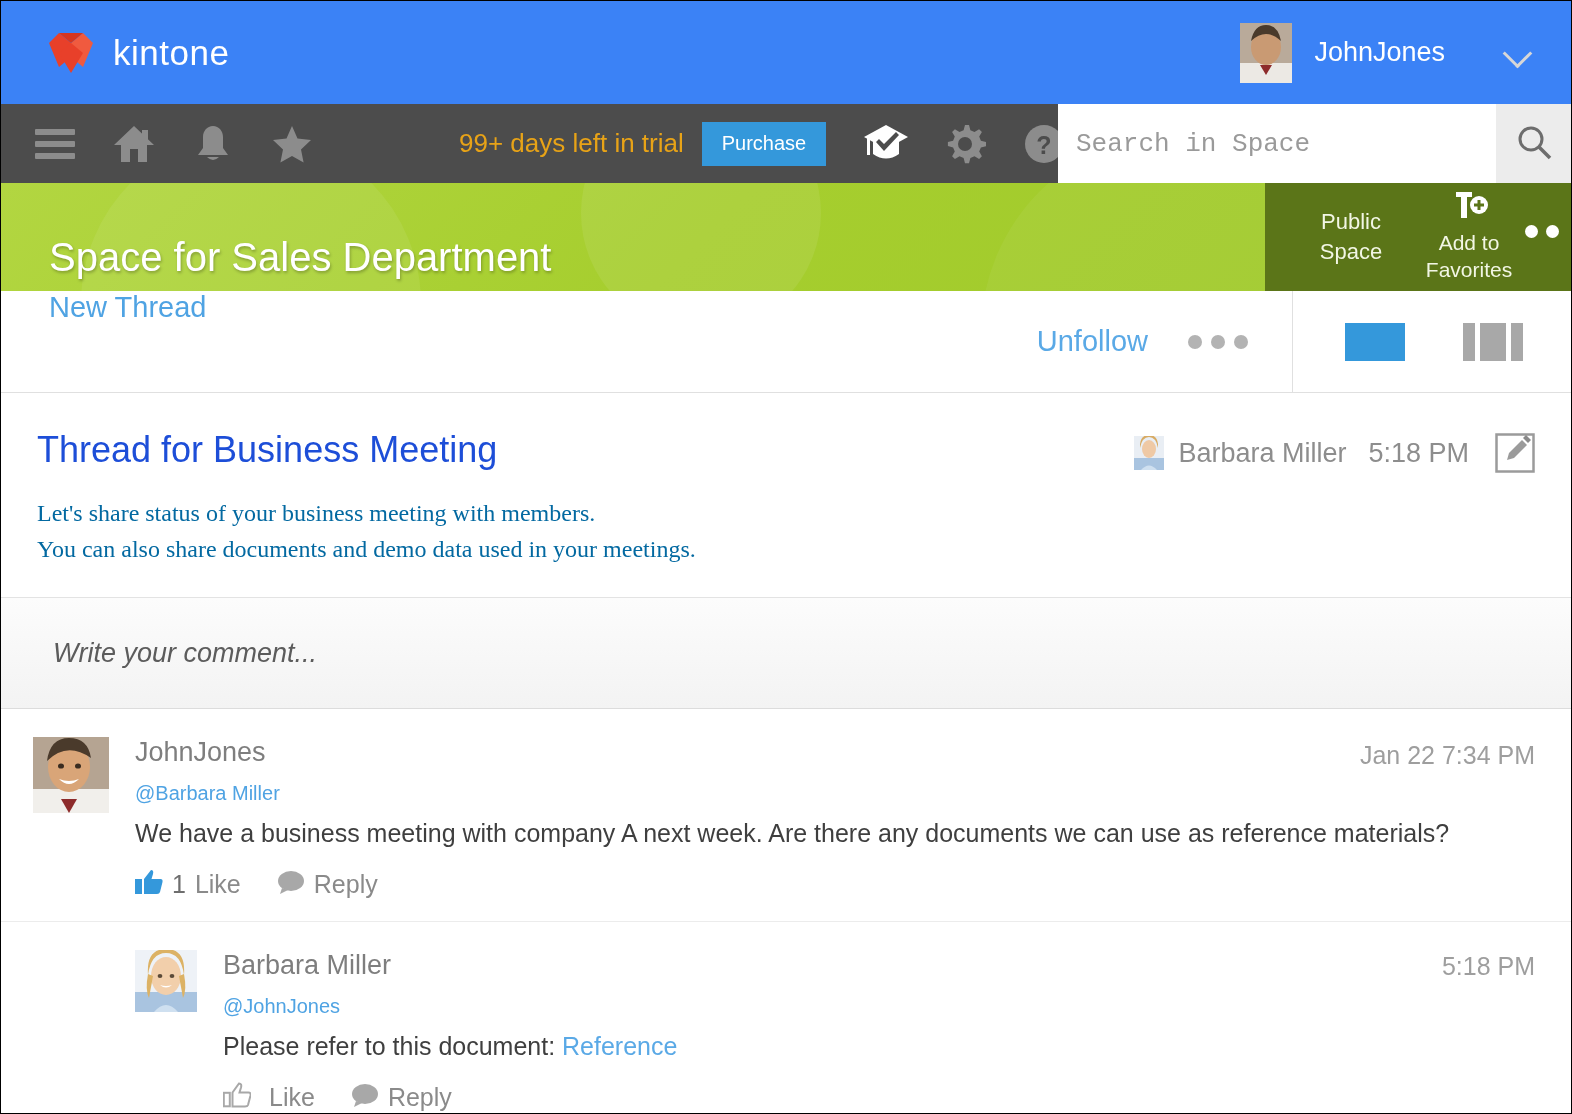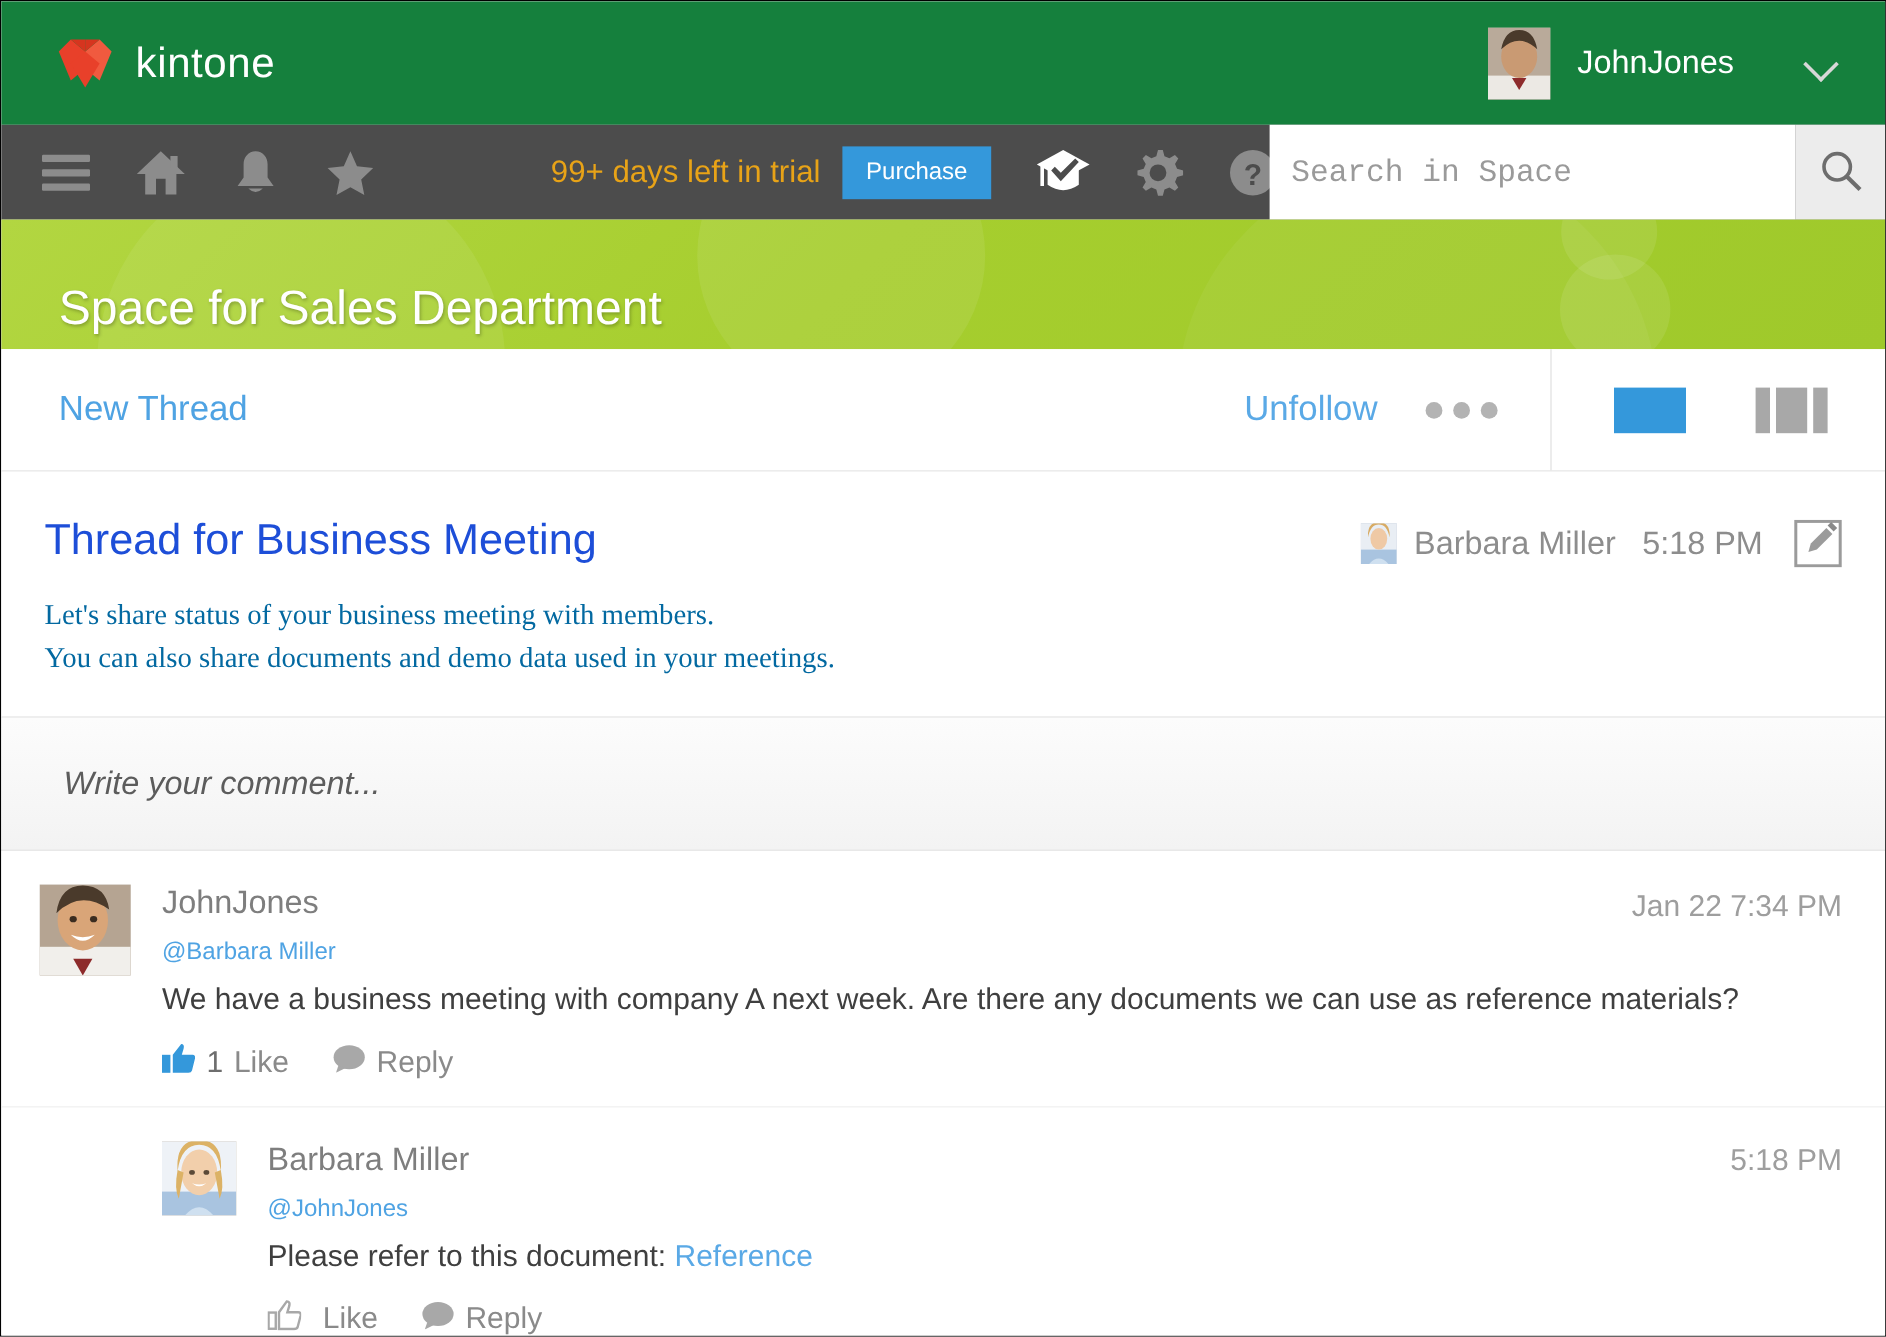--- a/index.html
+++ b/index.html
@@ -21,21 +21,21 @@
     position: relative;
     box-sizing: border-box;
     border: 1px solid #000;
     overflow: hidden;
     background: #fff;
   }
 
   
   .topbar {
     height: 103px;
-    background: #15803d;
+    background: #3b82f6;
     display: flex;
     align-items: center;
     position: relative;
   }
   .brand {
     display: flex;
     align-items: center;
     margin-left: 44px;
     gap: 16px;
   }
@@ -229,21 +229,20 @@
     cursor: pointer;
   }
   .banner-dots i {
     width: 13px; height: 13px; border-radius: 50%; background: #ffffff; display: block;
   }
 
   
   .thread-toolbar {
     height: 101px;
     display: flex;
-    align-items: center;
     position: relative;
     background: #fff;
     border-bottom: 1px solid #e0e0e0;
   }
   .new-thread {
     color: #4fa3e3;
     font-size: 29px;
     margin-left: 48px;
     cursor: pointer;
   }
@@ -485,20 +484,43 @@
   <div class="space-banner">
     <svg class="banner-deco" width="1572" height="108" viewBox="0 0 1572 108" preserveAspectRatio="none">
       <circle cx="700" cy="30" r="120" fill="#ffffff" opacity="0.08"></circle>
       <circle cx="250" cy="120" r="170" fill="#ffffff" opacity="0.07"></circle>
       <circle cx="1340" cy="10" r="40" fill="#ffffff" opacity="0.09"></circle>
       <circle cx="1345" cy="75" r="46" fill="#ffffff" opacity="0.09"></circle>
       <circle cx="1180" cy="150" r="200" fill="#ffffff" opacity="0.05"></circle>
     </svg>
     <div class="space-title">Space for Sales Department</div>
 
+    <div class="banner-right">
+      <div class="public-space">
+        <div>Public</div>
+        <div>Space</div>
+      </div>
+      <div class="add-fav">
+        <span class="pin-ico">
+          <svg width="42" height="30" viewBox="0 0 42 30" xmlns="http://www.w3.org/2000/svg">
+            <rect x="8" y="1" width="16" height="5" fill="#ffffff"></rect>
+            <rect x="13" y="6" width="6" height="21" fill="#ffffff"></rect>
+            <circle cx="31" cy="14" r="9" fill="#ffffff"></circle>
+            <rect x="29.5" y="9" width="3" height="10" fill="#5b7518"></rect>
+            <rect x="26" y="12.5" width="10" height="3" fill="#5b7518"></rect>
+          </svg>
+        </span>
+        <div>Add to</div>
+        <div>Favorites</div>
+      </div>
+      <div class="banner-dots">
+        <i></i>
+          <i></i>
+      </div>
+    </div>
   </div>
 
   <div class="thread-toolbar">
     <span class="new-thread">New Thread</span>
     <div class="toolbar-right">
       <span class="unfollow">Unfollow</span>
       <span class="dots3">
           <i></i>
           <i></i>
           <i></i>

